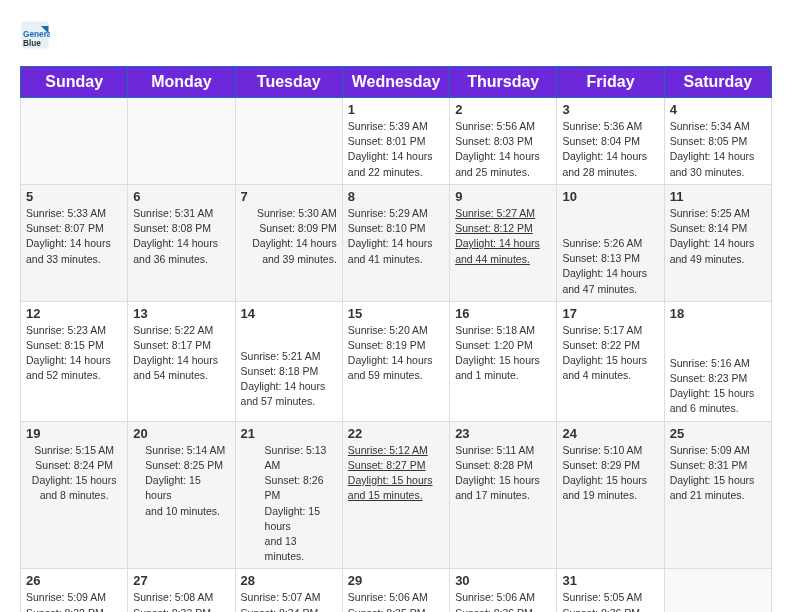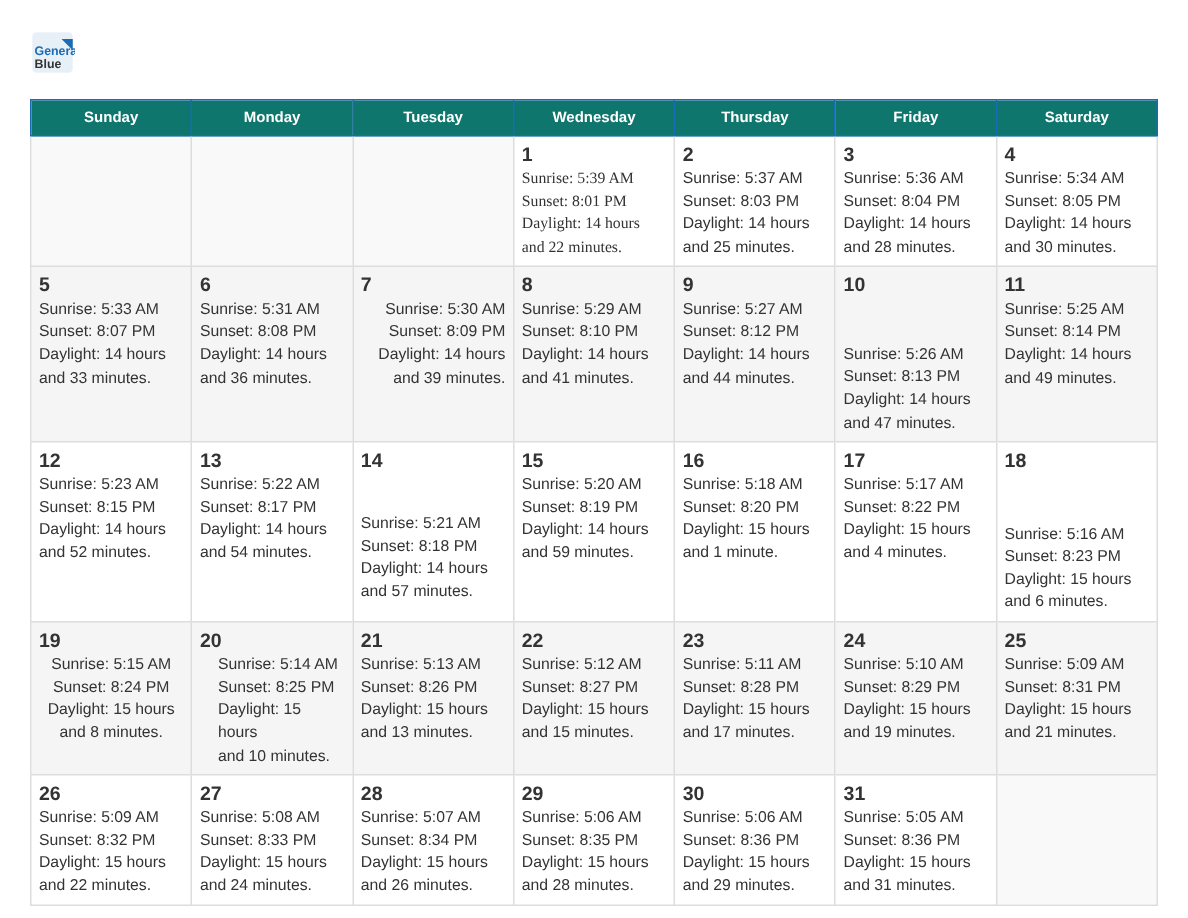--- a/index.html
+++ b/index.html
@@ -36,25 +36,25 @@
     .location {
       font-size: 16px;
       color: #555;
     }
     .calendar {
       width: 100%;
       border-collapse: collapse;
       border: 1px solid #ccc;
     }
     .calendar th {
-      background-color: #0f766e;
+      background-color: #6d28d9;
       color: #fff;
       text-align: center;
       padding: 6px 4px;
-      font-size: 10px;
+      font-size: 16px;
       border: 1px solid #1a6bb5;
     }
     .calendar td {
       vertical-align: top;
       border: 1px solid #ddd;
       padding: 4px 5px;
       width: 107px;
       min-height: 80px;
       font-size: 10.5px;
       color: #333;
@@ -111,28 +111,28 @@
         <th>Saturday</th>
       </tr>
   </thead>
   <tbody id="calendar-body">
   <tr>
         <td class="empty"></td>
         <td class="empty"></td>
         <td class="empty"></td>
         <td>
           <span class="day-number">1</span>
-          <div class="day-info" style="white-space: pre-line; font-family: Liberation Serif, serif;">Sunrise: 5:39 AM
+          <div class="day-info" style="white-space: pre-line;">Sunrise: 5:39 AM
 Sunset: 8:01 PM
 Daylight: 14 hours
 and 22 minutes.</div>
         </td>
         <td>
           <span class="day-number">2</span>
-          <div class="day-info" style="white-space: pre-line;">Sunrise: 5:37 AM
+          <div class="day-info" style="white-space: pre-line;">Sunrise: 5:56 AM
 Sunset: 8:03 PM
 Daylight: 14 hours
 and 25 minutes.</div>
         </td>
         <td>
           <span class="day-number">3</span>
           <div class="day-info" style="white-space: pre-line;">Sunrise: 5:36 AM
 Sunset: 8:04 PM
 Daylight: 14 hours
 and 28 minutes.</div>
@@ -169,21 +169,21 @@
         </td>
         <td>
           <span class="day-number">8</span>
           <div class="day-info" style="white-space: pre-line;">Sunrise: 5:29 AM
 Sunset: 8:10 PM
 Daylight: 14 hours
 and 41 minutes.</div>
         </td>
         <td>
           <span class="day-number">9</span>
-          <div class="day-info" style="white-space: pre-line;">Sunrise: 5:27 AM
+          <div class="day-info" style="white-space: pre-line; text-decoration: underline;">Sunrise: 5:27 AM
 Sunset: 8:12 PM
 Daylight: 14 hours
 and 44 minutes.</div>
         </td>
         <td>
           <span class="day-number">10</span>
           <div class="day-info" style="white-space: pre-line; margin-top: 32px;">Sunrise: 5:26 AM
 Sunset: 8:13 PM
 Daylight: 14 hours
 and 47 minutes.</div>
@@ -221,21 +221,21 @@
         <td>
           <span class="day-number">15</span>
           <div class="day-info" style="white-space: pre-line;">Sunrise: 5:20 AM
 Sunset: 8:19 PM
 Daylight: 14 hours
 and 59 minutes.</div>
         </td>
         <td>
           <span class="day-number">16</span>
           <div class="day-info" style="white-space: pre-line;">Sunrise: 5:18 AM
-Sunset: 8:20 PM
+Sunset: 1:20 PM
 Daylight: 15 hours
 and 1 minute.</div>
         </td>
         <td>
           <span class="day-number">17</span>
           <div class="day-info" style="white-space: pre-line;">Sunrise: 5:17 AM
 Sunset: 8:22 PM
 Daylight: 15 hours
 and 4 minutes.</div>
         </td>
@@ -257,28 +257,28 @@
         </td>
         <td>
           <span class="day-number">20</span>
           <div class="day-info" style="white-space: pre-line; margin-left: 12px;">Sunrise: 5:14 AM
 Sunset: 8:25 PM
 Daylight: 15 hours
 and 10 minutes.</div>
         </td>
         <td>
           <span class="day-number">21</span>
-          <div class="day-info" style="white-space: pre-line;">Sunrise: 5:13 AM
+          <div class="day-info" style="white-space: pre-line; margin-left: 24px;">Sunrise: 5:13 AM
 Sunset: 8:26 PM
 Daylight: 15 hours
 and 13 minutes.</div>
         </td>
         <td>
           <span class="day-number">22</span>
-          <div class="day-info" style="white-space: pre-line;">Sunrise: 5:12 AM
+          <div class="day-info" style="white-space: pre-line; text-decoration: underline;">Sunrise: 5:12 AM
 Sunset: 8:27 PM
 Daylight: 15 hours
 and 15 minutes.</div>
         </td>
         <td>
           <span class="day-number">23</span>
           <div class="day-info" style="white-space: pre-line;">Sunrise: 5:11 AM
 Sunset: 8:28 PM
 Daylight: 15 hours
 and 17 minutes.</div>

